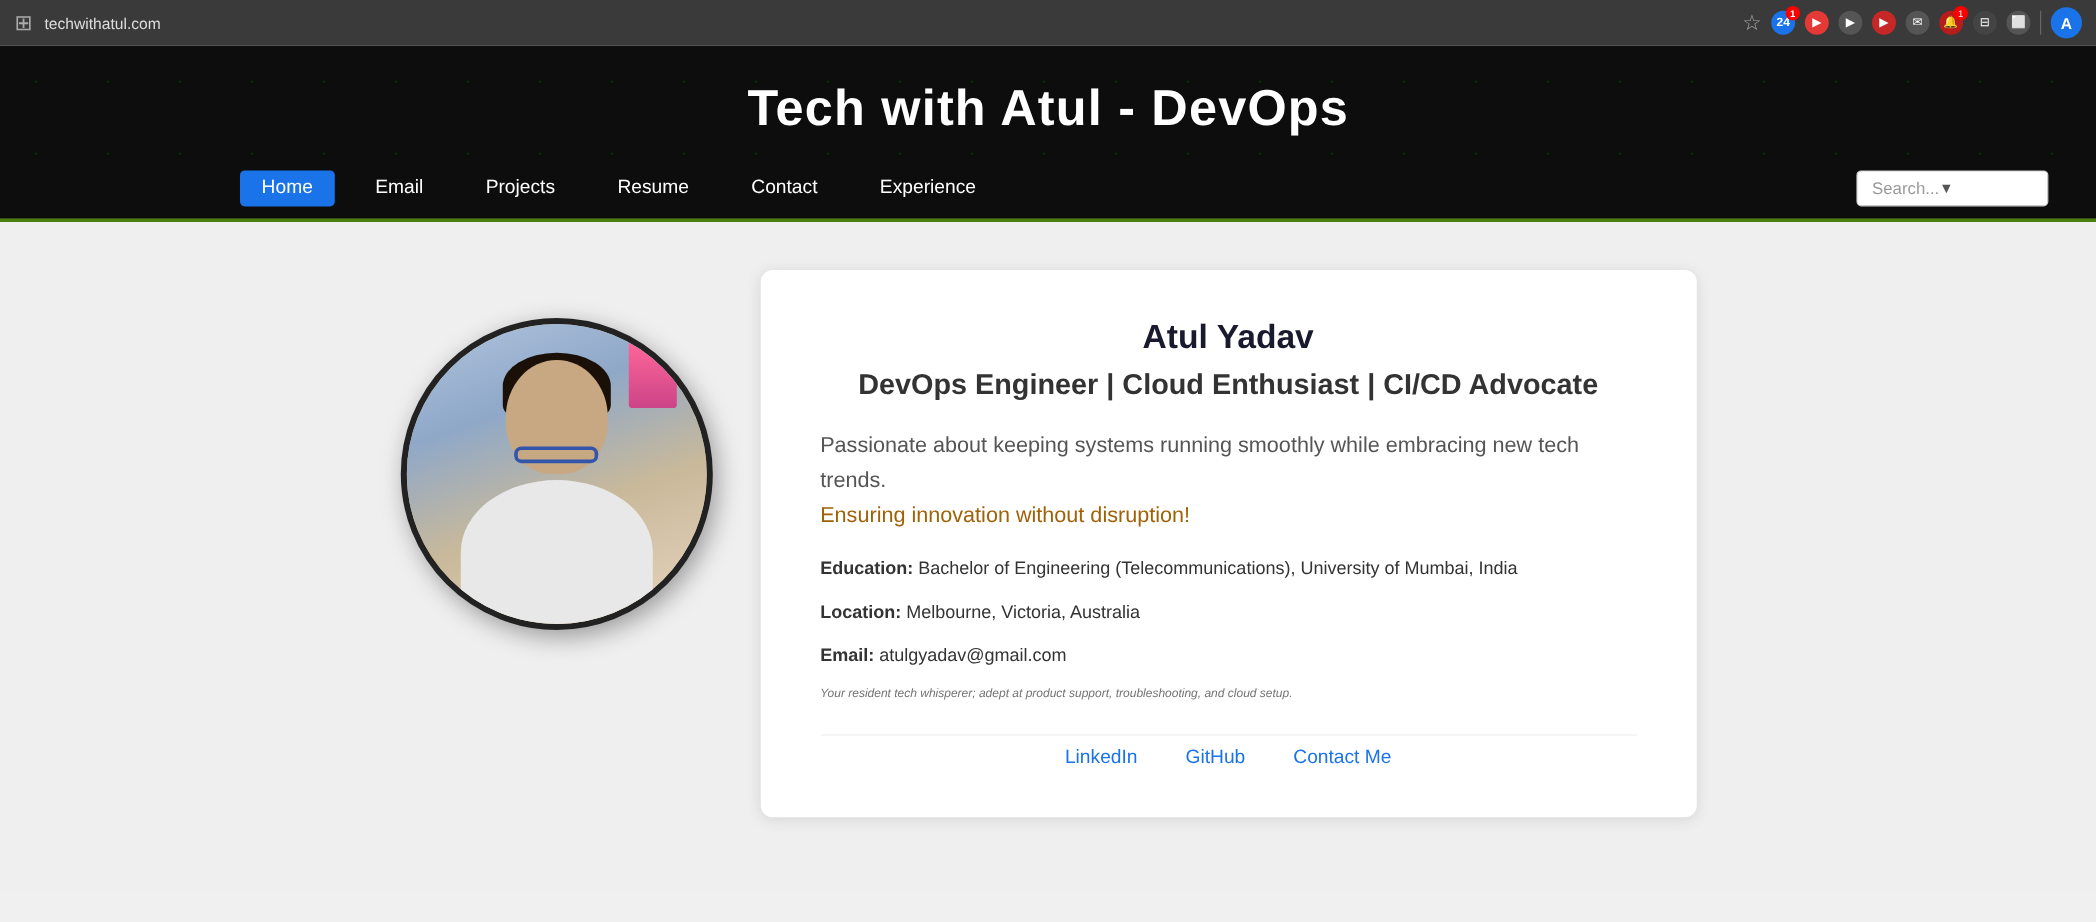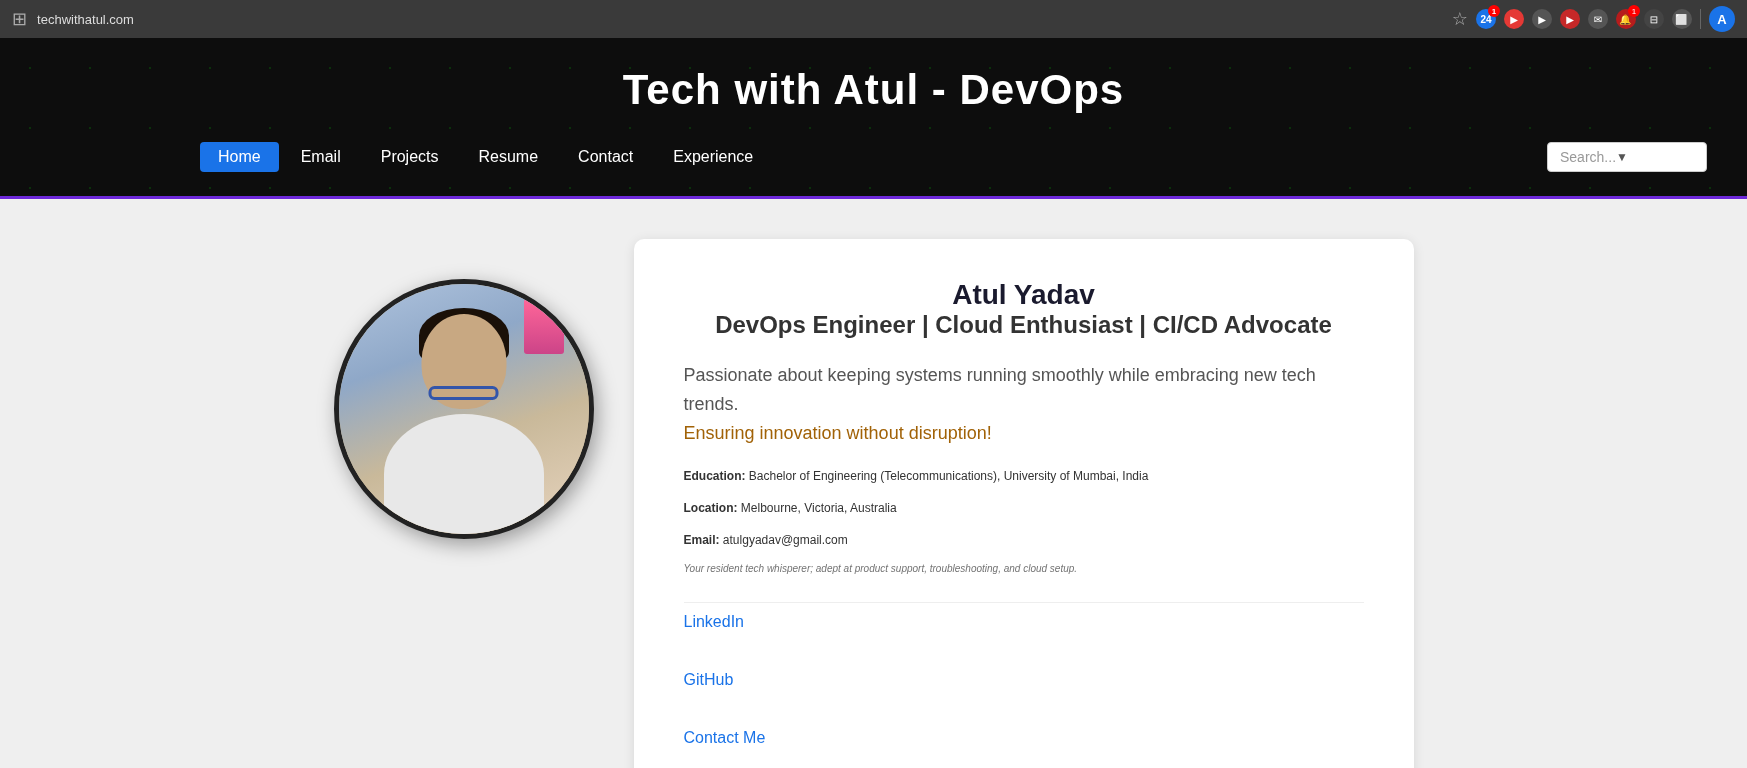--- a/index.html
+++ b/index.html
@@ -59,22 +59,22 @@
       background: #1a73e8;
       color: white;
       display: flex; align-items: center; justify-content: center;
       font-size: 13px; font-weight: bold;
     }
     .divider-v { width: 1px; height: 20px; background: #666; }
 
     
     .site-header {
       background: #0d0d0d;
-      padding: 28px 0 14px 0;
-      border-bottom: 3px solid #6d28d9;
+      padding: 28px 0 0 0;
+      border-bottom: 3px solid #4d7c0f;
       position: relative;
       overflow: hidden;
     }
     .site-header::before {
       content: '';
       position: absolute;
       inset: 0;
       background-image:
         radial-gradient(circle, #00ff00 1px, transparent 1px);
       background-size: 60px 60px;
@@ -94,21 +94,21 @@
       display: flex;
       align-items: center;
       justify-content: space-between;
       padding: 0 40px 0 200px;
       position: relative;
       z-index: 1;
     }
     .nav-links {
       display: flex;
       align-items: center;
-      gap: 4px;
+      gap: 16px;
       padding: 10px 0;
       text-align: right;
     }
     .nav-item {
       padding: 6px 18px;
       color: white;
       font-size: 16px;
       cursor: pointer;
       border-radius: 4px;
       text-decoration: none;
@@ -226,55 +226,55 @@
       padding: 40px 50px;
       max-width: 780px;
       min-width: 680px;
       box-shadow: 0 2px 12px rgba(0,0,0,0.1);
     }
     .profile-name {
       text-align: center;
       font-size: 28px;
       font-weight: 900;
       color: #1a1a2e;
+      margin-bottom: 10px;
     }
     .profile-title {
       text-align: center;
       font-size: 24px;
       font-weight: 700;
       color: #333;
       margin-bottom: 22px;
     }
     .profile-desc {
       font-size: 18px;
       color: #555;
       line-height: 1.6;
       margin-bottom: 20px;
     }
     .profile-desc .highlight { color: #a16207; }
     .profile-field {
-      font-size: 12px;
+      font-size: 15px;
       color: #333;
       margin-bottom: 14px;
       line-height: 1.5;
     }
     .profile-field strong { font-weight: 700; }
     .profile-tagline {
       font-size: 10px;
       color: #737373;
       font-style: italic;
       margin-bottom: 28px;
     }
     .profile-links {
       display: flex;
       justify-content: center;
       gap: 40px;
       padding-top: 10px;
       border-top: 1px solid #eee;
-      flex-direction: column;
     }
     .profile-link {
       color: #1a73e8;
       font-size: 16px;
       text-decoration: none;
       cursor: pointer;
     }
   </style>
 </head>
 <body>

